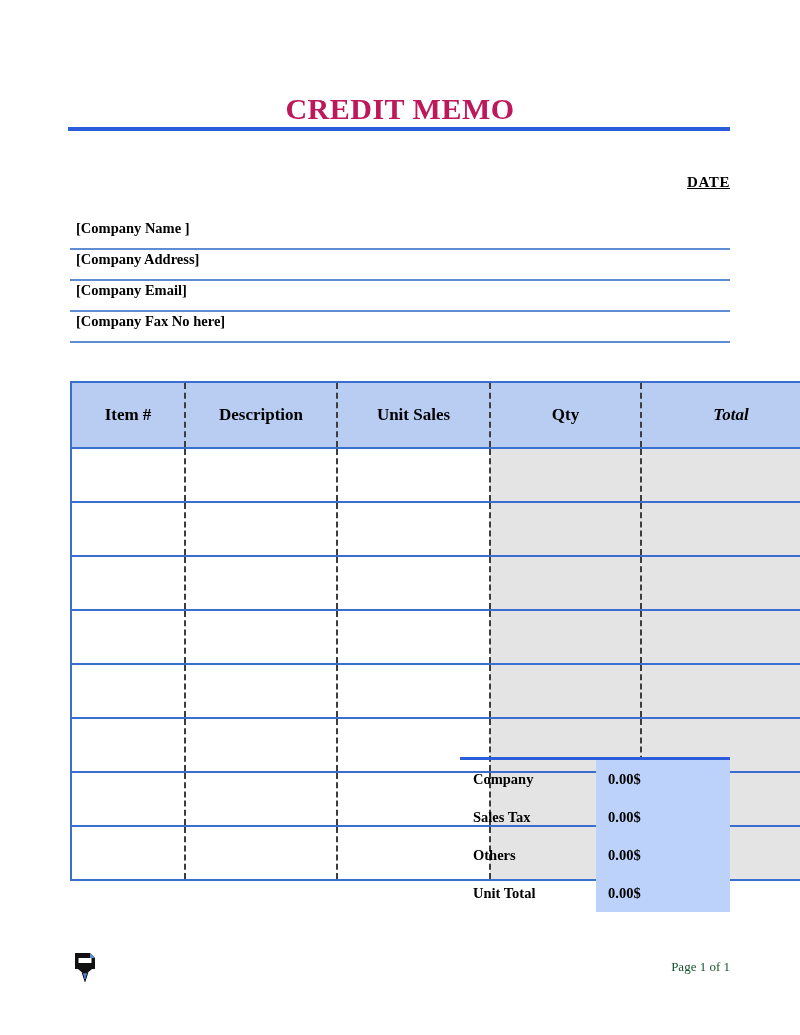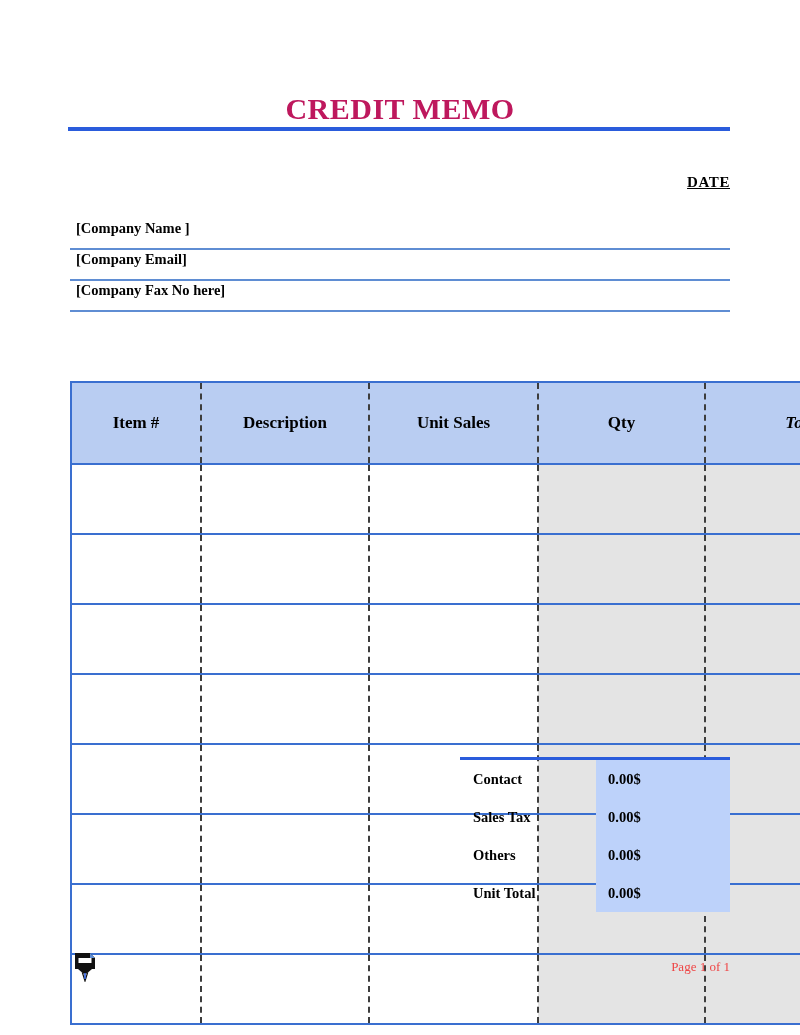--- a/index.html
+++ b/index.html
@@ -87,21 +87,21 @@
     width: 660px;
     border-collapse: collapse;
     table-layout: fixed;
   }
   .items-table th,
   .items-table td {
     border-top: 2px solid #3a6fd0;
     border-bottom: 2px solid #3a6fd0;
     border-left: 2px dashed #3d3d3d;
     border-right: 2px dashed #3d3d3d;
-    padding: 16px;
+    padding: 8px;
     margin: 0;
   }
   .items-table th:first-child,
   .items-table td:first-child {
     border-left: 2px solid #3a6fd0;
   }
   .items-table th:last-child,
   .items-table td:last-child {
     border-right: 6px solid #c2410c;
     font-style: italic;
@@ -185,36 +185,39 @@
     width: 26px;
     height: 30px;
   }
   .page-indicator {
     position: absolute;
     left: 530px;
     top: 959px;
     width: 200px;
     text-align: right;
     font-size: 13px;
-    color: #ef4444;
+    color: #14532d;
   }
 </style>
 </head>
 <body>
 
 <div class="page">
 
   <div class="title">CREDIT MEMO</div>
   <div class="title-rule"></div>
 
   <div class="date-label">DATE</div>
 
   <div class="company-block">
     <div class="company-row">
       <span class="ctext">[Company Name ]</span>
+    </div>
+    <div class="company-row">
+      <span class="ctext">[Company Address]</span>
     </div>
     <div class="company-row">
       <span class="ctext">[Company Email]</span>
     </div>
     <div class="company-row">
       <span class="ctext">[Company Fax No here]</span>
     </div>
   </div>
 
   <table class="items-table">
@@ -285,21 +288,21 @@
           <td class="col-total shaded"></td>
         </tr>
       </tbody>
   </table>
 
   <div class="totals">
     <div class="totals-rule"></div>
     <div class="totals-fill"></div>
     <div class="totals-rows" id="totals-rows">
         <div class="totals-row">
-          <span class="totals-label">Contact</span>
+          <span class="totals-label">Company</span>
           <span class="totals-value">0.00$</span>
         </div>
         <div class="totals-row">
           <span class="totals-label">Sales Tax</span>
           <span class="totals-value">0.00$</span>
         </div>
         <div class="totals-row">
           <span class="totals-label">Others</span>
           <span class="totals-value">0.00$</span>
         </div>

